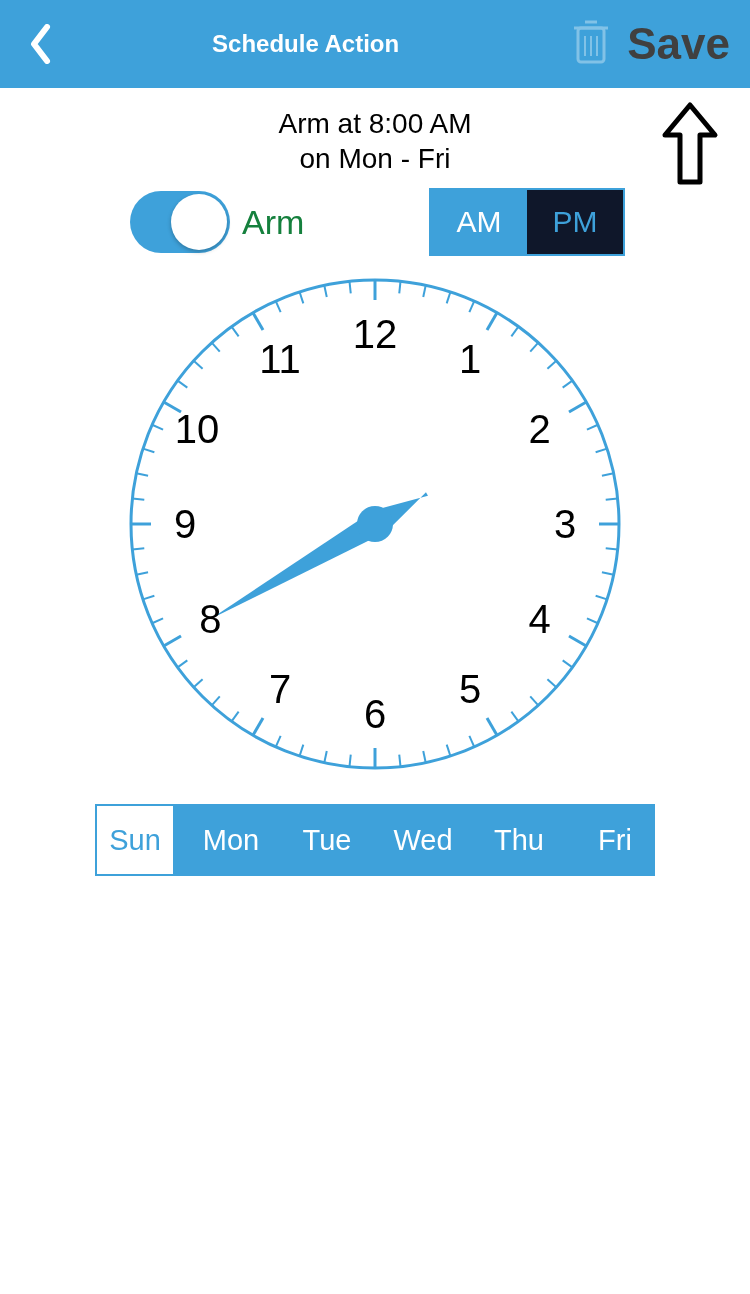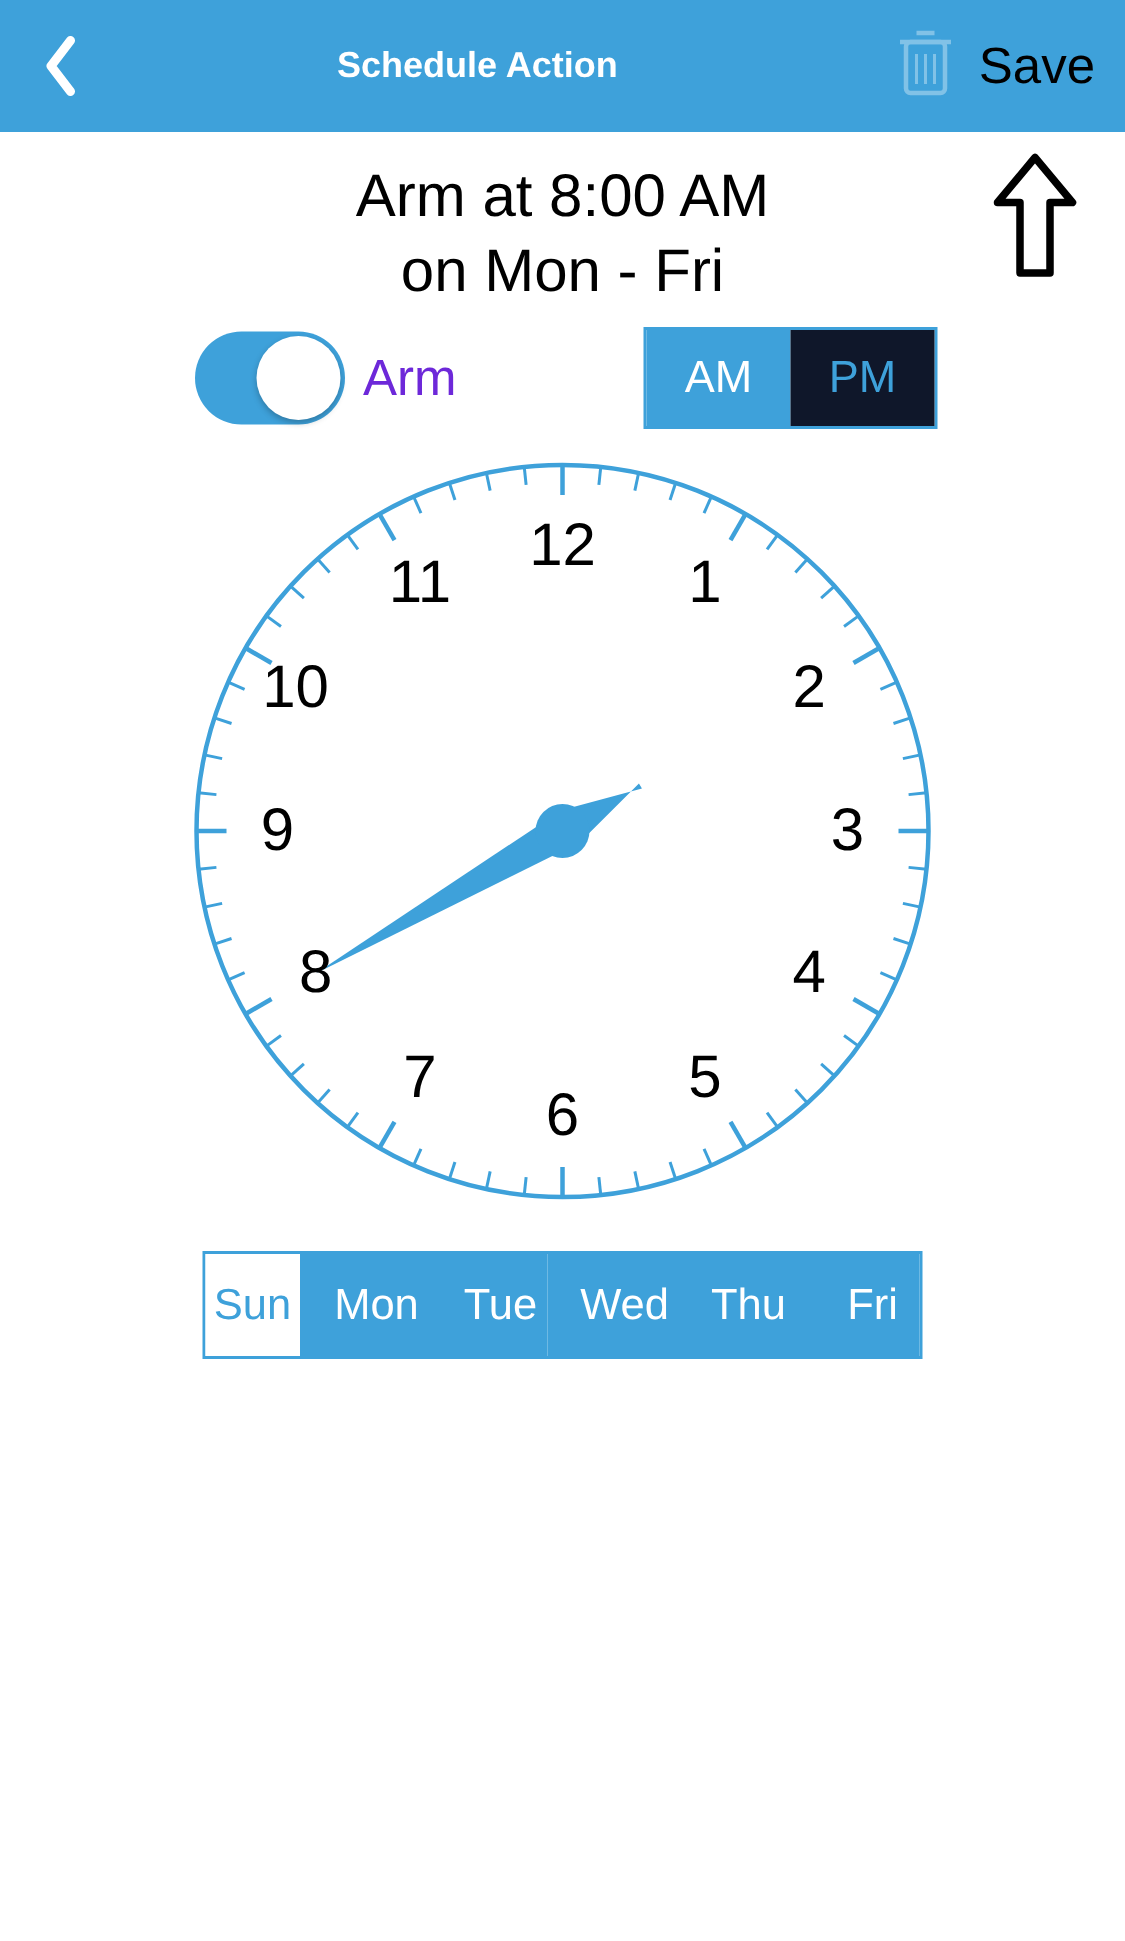--- a/index.html
+++ b/index.html
@@ -28,36 +28,36 @@
     color: #fff;
     margin-left: -20px;
   }
   .header-actions {
     display: flex;
     align-items: center;
     gap: 16px;
   }
   .trash-btn { opacity: 0.35; cursor: pointer; }
   .save-btn {
-    color: #000000;
-    font-size: 34px;
-    font-weight: 400;
+    color: #404040;
+    font-size: 44px;
+    font-weight: 700;
     cursor: pointer;
   }
 
   .instruction-arrow {
     position: absolute;
     top: 100px;
     right: 30px;
   }
 
   .summary {
     text-align: center;
     margin-top: 18px;
-    font-size: 40px;
+    font-size: 28px;
     color: #000;
     line-height: 1.25;
   }
 
   .controls-row {
     margin-top: 12px;
     display: flex;
     align-items: center;
     justify-content: space-between;
     padding: 0 125px 0 130px;
@@ -72,21 +72,21 @@
   .toggle.on { background: var(--accent); }
   .toggle .knob {
     position: absolute;
     width: 56px; height: 56px;
     background: #fff;
     border-radius: 50%;
     top: 3px;
     box-shadow: 0 2px 4px rgba(0,0,0,0.25);
   }
   .toggle.on .knob { right: 3px; }
-  .toggle-label { font-size: 34px; color: #6d28d9; }
+  .toggle-label { font-size: 34px; color: #15803d; }
 
   .ampm {
     display: flex;
     border: 2px solid var(--accent);
     text-align: right;
   }
   .ampm div {
     width: 96px; height: 64px;
     display: flex; align-items: center; justify-content: center;
     font-size: 30px;
@@ -104,21 +104,21 @@
   .clock-num {
     position: absolute;
     font-size: 40px;
     color: #000;
     transform: translate(-50%, -50%);
     user-select: none;
   }
 
   .days {
     margin: 30px auto 0;
-    width: 480px;
+    width: 560px;
     display: flex;
     border: 2px solid var(--accent);
   }
   .days div {
     flex: 1;
     height: 68px;
     display: flex; align-items: center; justify-content: center;
     font-size: 29px;
     cursor: pointer;
   }

